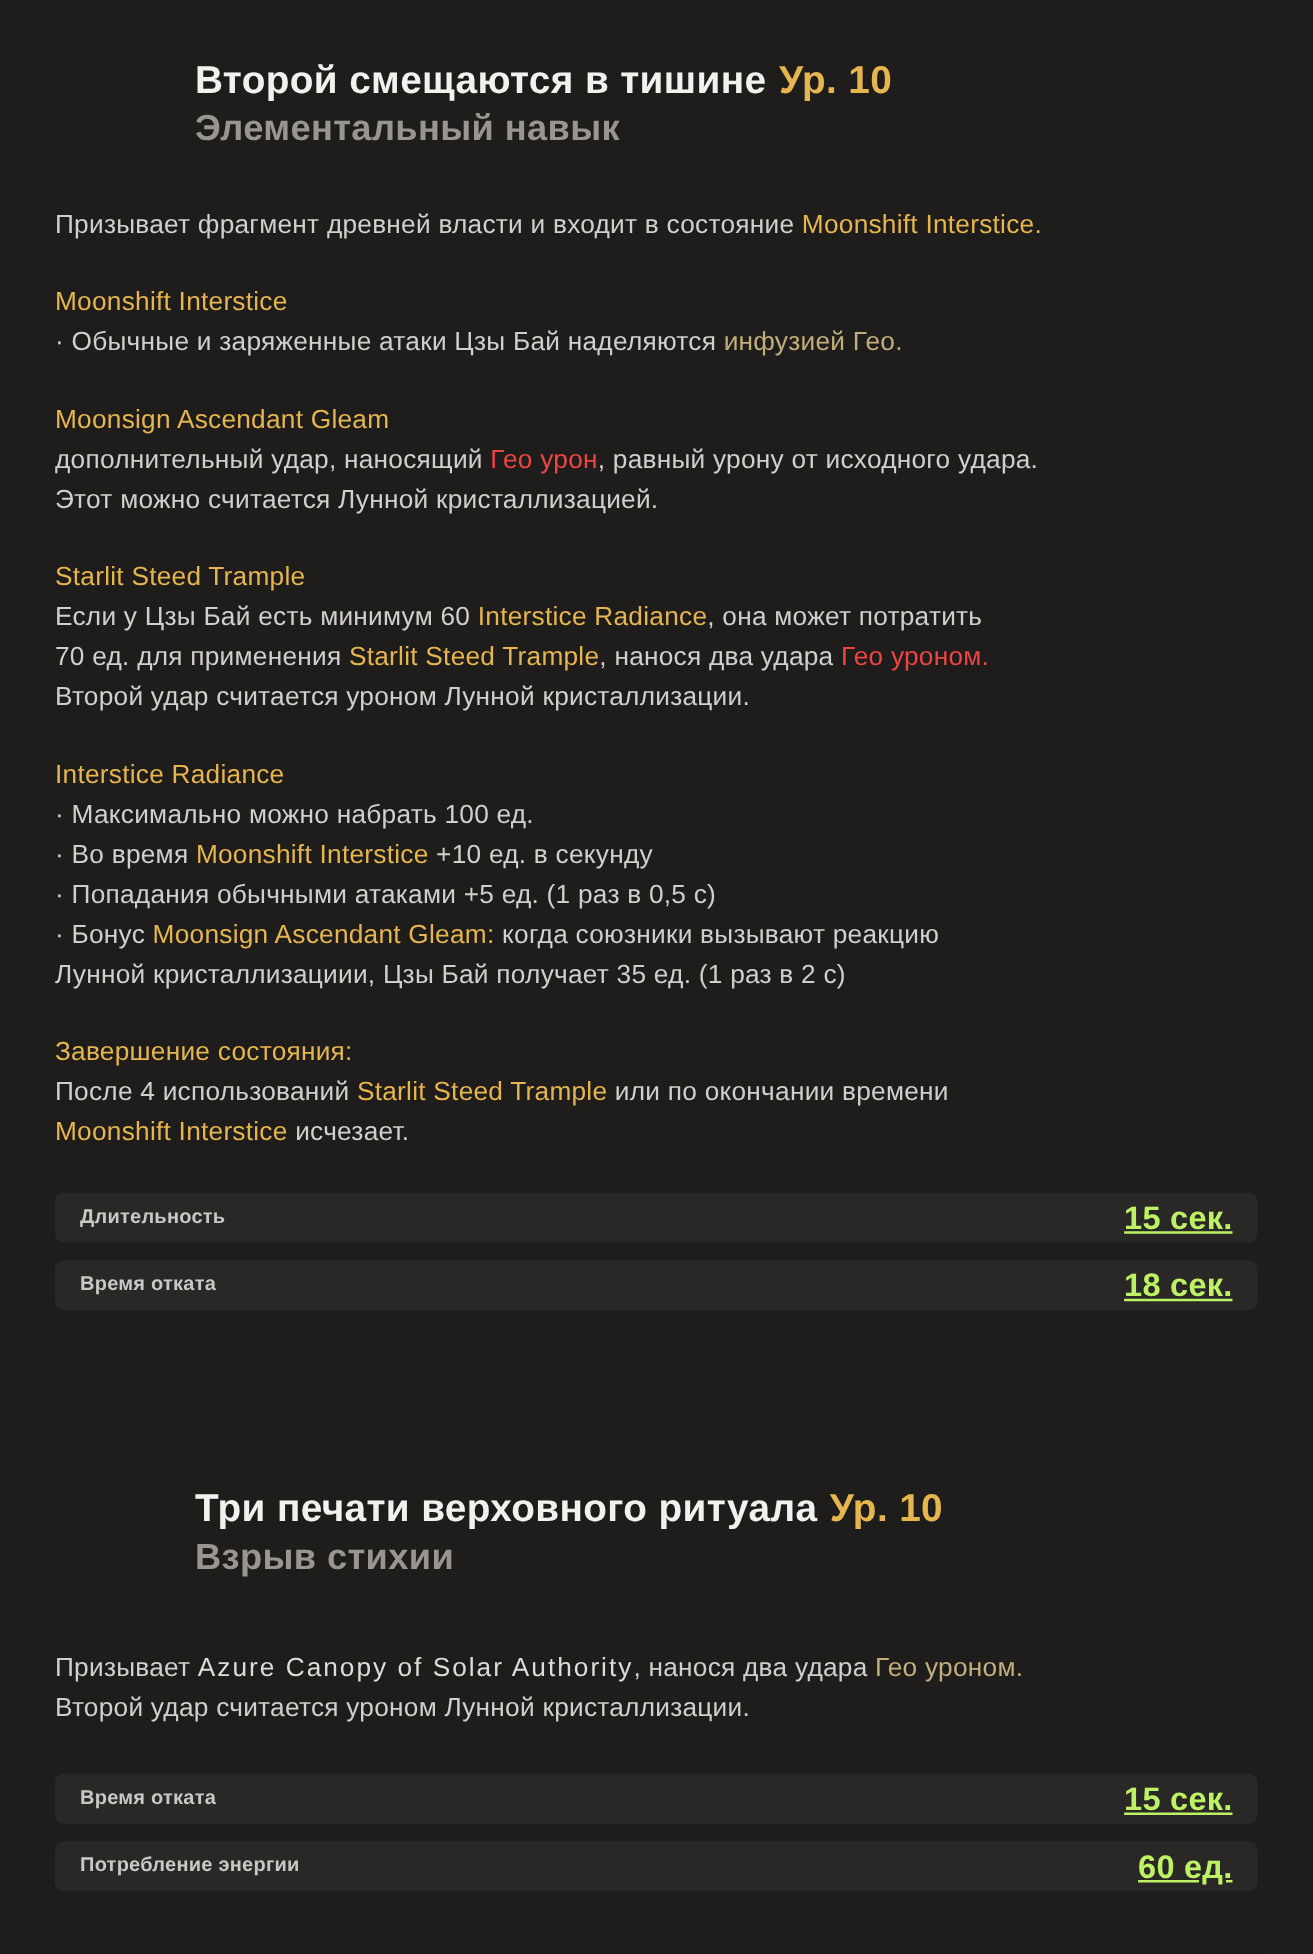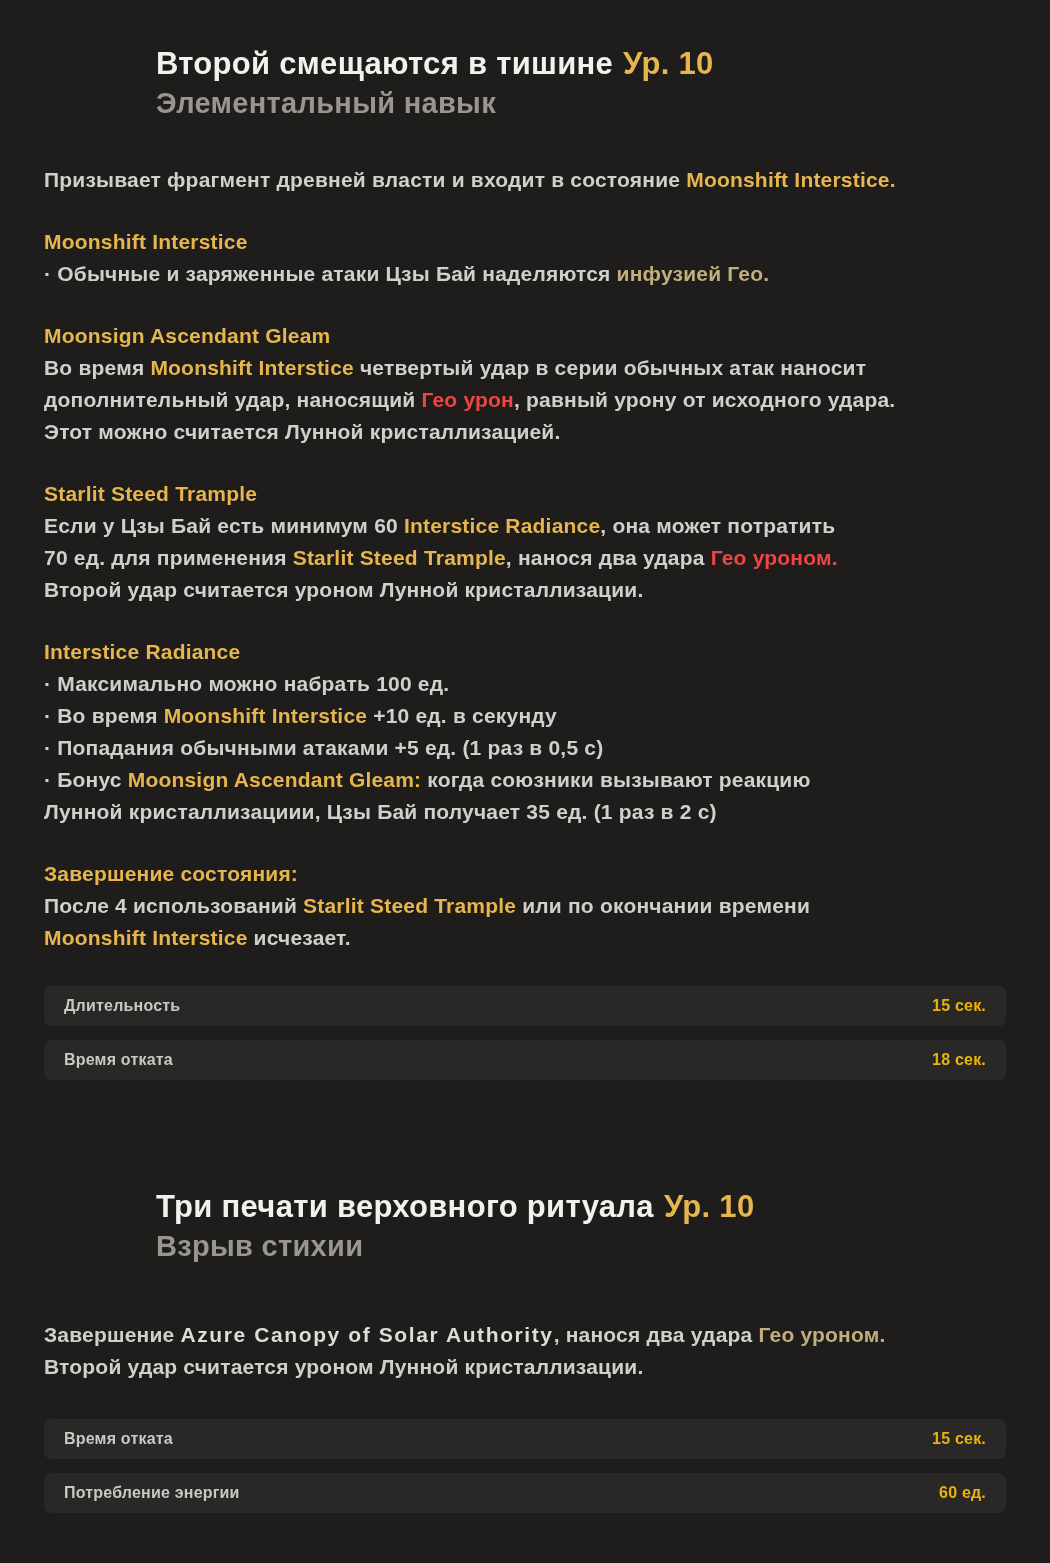--- a/index.html
+++ b/index.html
@@ -12,34 +12,34 @@
   #skill-0{top:45px;}
   #skill-1{top:1188px;}
   .skill-header{margin-left:112px;}
   .skill-title{font-size:31px;font-weight:bold;color:#f2f1ee;line-height:38px;letter-spacing:.3px;}
   .skill-level{color:#e6b54d;margin-left:10px;}
   .skill-subtitle{font-size:29px;font-weight:bold;color:#98968f;line-height:30px;margin-top:5px;letter-spacing:.3px;}
   .blocks{margin-top:46px;}
   #skill-1 .blocks{margin-top:58px;}
   .block{margin-bottom:30px;}
   .block:last-child{margin-bottom:0;}
-  .line{font-size:21px;line-height:32px;font-weight:bold;color:#d1cfcb;letter-spacing:.2px;}
+  .line{font-size:21px;line-height:32px;font-weight:normal;color:#d1cfcb;letter-spacing:.2px;}
   .s-gold{color:#e6b54d;}
   .s-pale{color:#ef4444;}
   .s-tan{color:#c2ae7d;}
   .s-latin{color:#dedcd8;letter-spacing:1.6px;}
   .stats{margin-top:32px;}
   #skill-1 .stats{margin-top:36px;}
   .stat-row{
     display:flex;justify-content:space-between;align-items:center;
     height:40px;background:#292827;border-radius:7px;
     padding:0 20px;margin-bottom:14px;
   }
   .stat-label{font-size:16px;font-weight:bold;color:#cac8c4;letter-spacing:.2px;}
-  .stat-value{font-size:16px;font-weight:bold;color:#eab308;letter-spacing:.2px;}
+  .stat-value{font-size:26px;font-weight:bold;color:#bef264;letter-spacing:.2px;text-decoration:underline;}
 </style>
 </head>
 <body>
 
 <div class="page">
 
   <section class="skill" id="skill-0">
     <div class="skill-header">
       <div class="skill-title"><span>Второй смещаются в тишине</span><span class="skill-level">Ур. 10</span></div>
       <div class="skill-subtitle">Элементальный навык</div>
@@ -47,21 +47,20 @@
     <div class="blocks">
         <div class="block">
           <div class="line"><span>Призывает фрагмент древней власти и входит в состояние </span><span class="s-gold">Moonshift Interstice.</span></div>
         </div>
         <div class="block">
           <div class="line"><span class="s-gold">Moonshift Interstice</span></div>
           <div class="line"><span>· Обычные и заряженные атаки Цзы Бай наделяются </span><span class="s-tan">инфузией Гео.</span></div>
         </div>
         <div class="block">
           <div class="line"><span class="s-gold">Moonsign Ascendant Gleam</span></div>
-          <div class="line"><span>Во время </span><span class="s-gold">Moonshift Interstice</span><span> четвертый удар в серии обычных атак наносит</span></div>
           <div class="line"><span>дополнительный удар, наносящий </span><span class="s-pale">Гео урон</span><span>, равный урону от исходного удара.</span></div>
           <div class="line"><span>Этот можно считается Лунной кристаллизацией.</span></div>
         </div>
         <div class="block">
           <div class="line"><span class="s-gold">Starlit Steed Trample</span></div>
           <div class="line"><span>Если у Цзы Бай есть минимум 60 </span><span class="s-gold">Interstice Radiance</span><span>, она может потратить</span></div>
           <div class="line"><span>70 ед. для применения </span><span class="s-gold">Starlit Steed Trample</span><span>, нанося два удара </span><span class="s-pale">Гео уроном.</span></div>
           <div class="line"><span>Второй удар считается уроном Лунной кристаллизации.</span></div>
         </div>
         <div class="block">
@@ -90,21 +89,21 @@
       </div>
   </section>
 
   <section class="skill" id="skill-1">
     <div class="skill-header">
       <div class="skill-title"><span>Три печати верховного ритуала</span><span class="skill-level">Ур. 10</span></div>
       <div class="skill-subtitle">Взрыв стихии</div>
     </div>
     <div class="blocks">
         <div class="block">
-          <div class="line"><span>Завершение </span><span class="s-latin">Azure Canopy of Solar Authority</span><span>, нанося два удара </span><span class="s-tan">Гео уроном.</span></div>
+          <div class="line"><span>Призывает </span><span class="s-latin">Azure Canopy of Solar Authority</span><span>, нанося два удара </span><span class="s-tan">Гео уроном.</span></div>
           <div class="line"><span>Второй удар считается уроном Лунной кристаллизации.</span></div>
         </div>
       </div>
     <div class="stats">
         <div class="stat-row">
           <span class="stat-label">Время отката</span>
           <span class="stat-value">15 сек.</span>
         </div>
         <div class="stat-row">
           <span class="stat-label">Потребление энергии</span>

